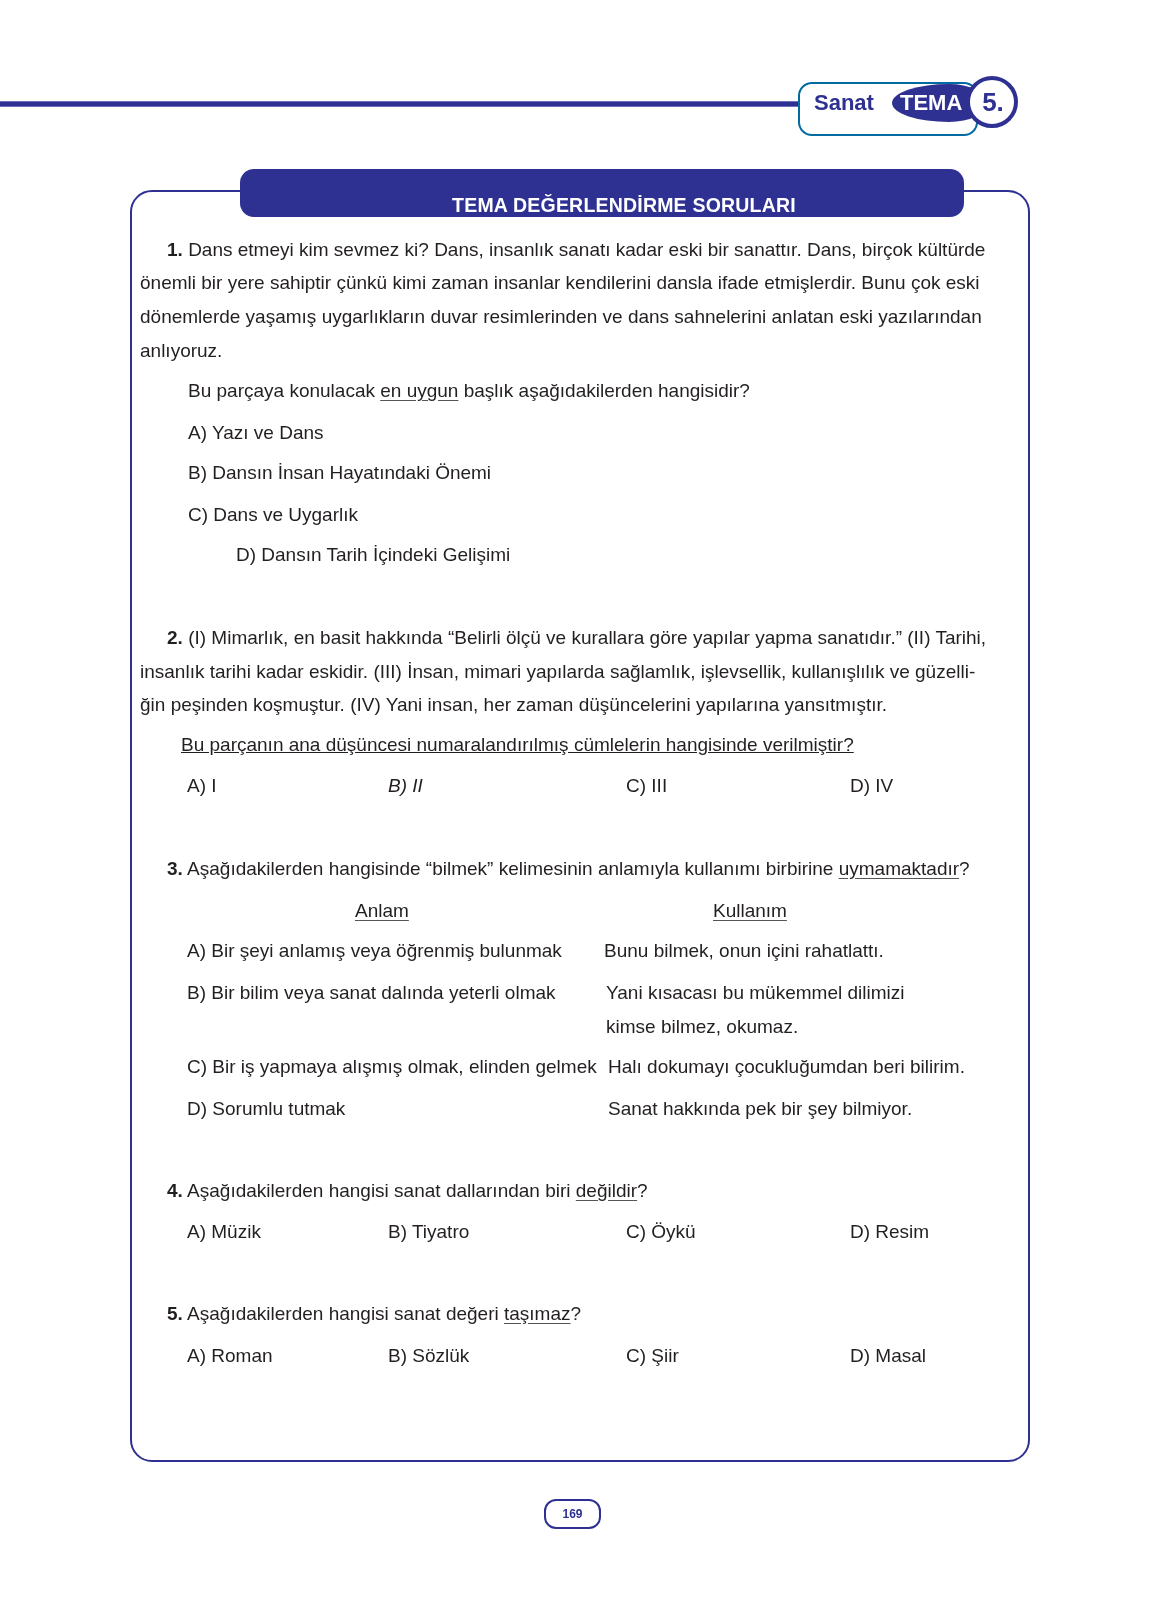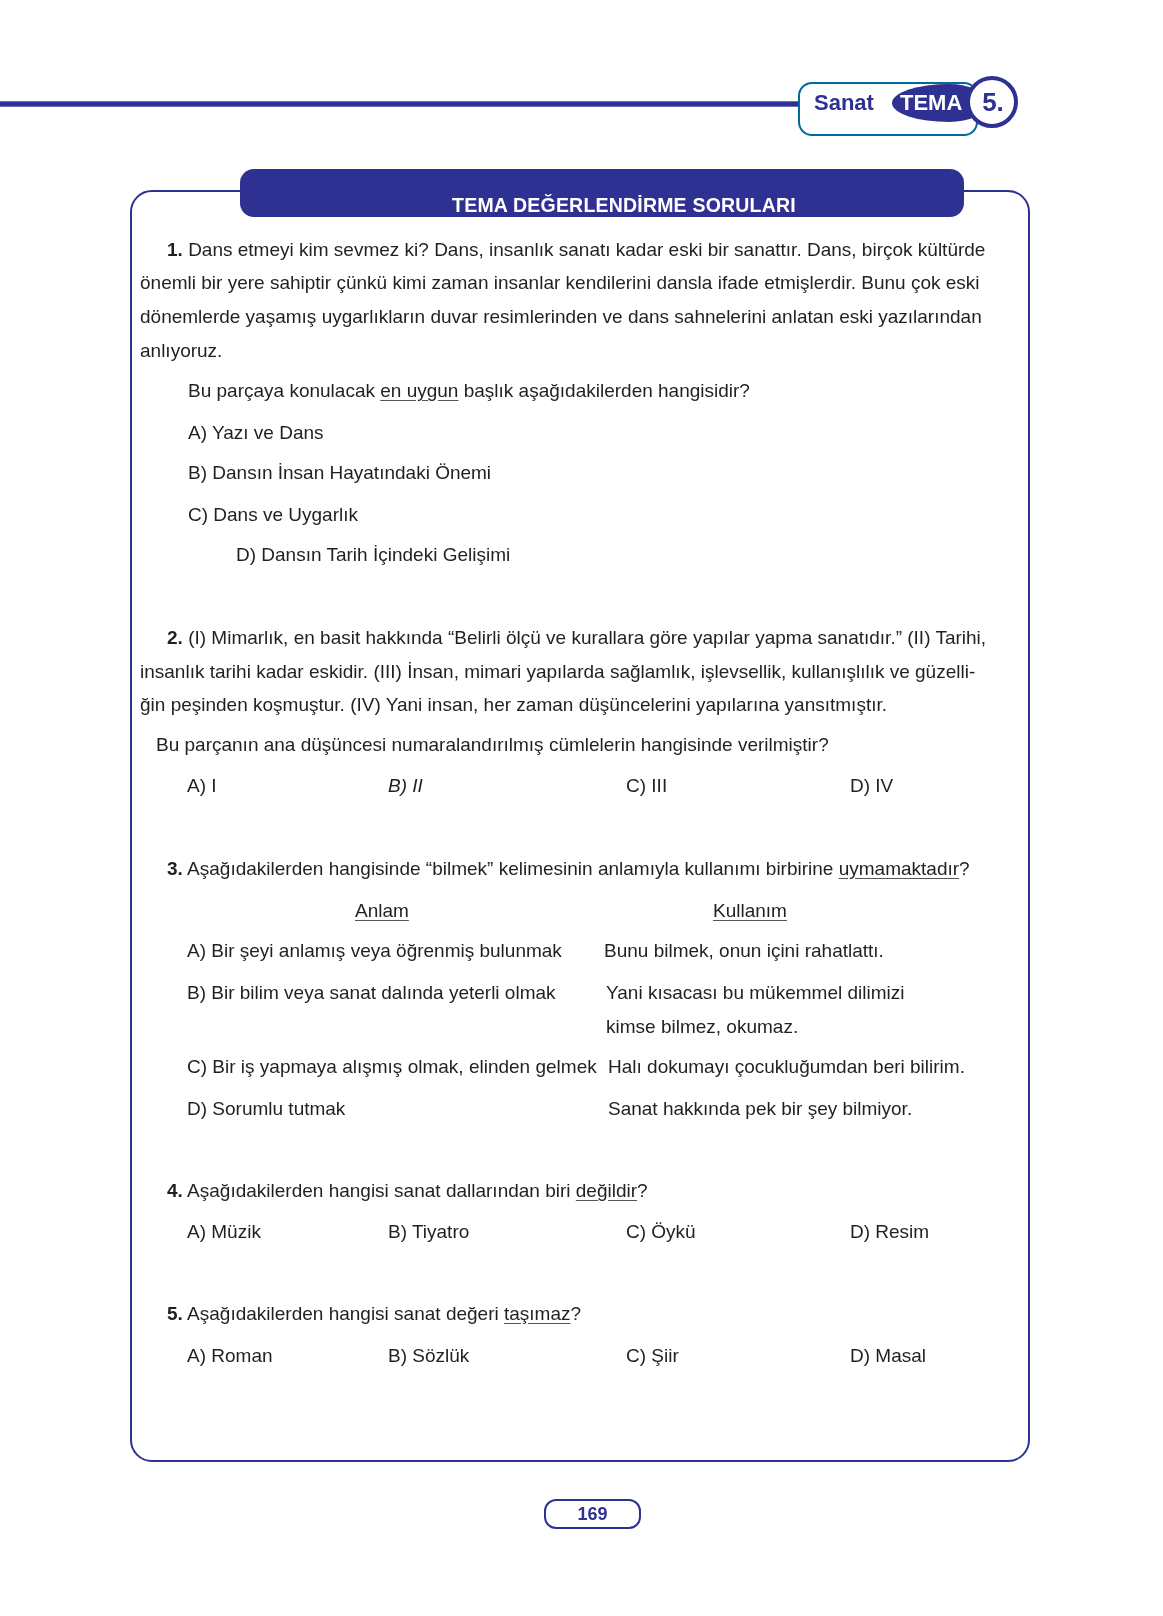--- a/index.html
+++ b/index.html
@@ -43,24 +43,24 @@
       display: flex; align-items: flex-end; justify-content: center; padding-left: 44px;
     }
     .section-banner span { color: #fff; font-weight: bold; font-size: 19.5px; letter-spacing: 0.2px; }
 
     .content { position: absolute; left: 140px; top: 236px; width: 880px; font-size: 19px; }
     .line { position: absolute; white-space: nowrap; line-height: 22px; }
     .qnum { font-weight: bold; }
     .u { text-decoration: underline; text-decoration-color: #555; text-underline-offset: 3px; }
 
     .page-num {
-      position: absolute; left: 544px; top: 1499px; width: 97px; height: 30px;
+      position: absolute; left: 544px; top: 1499px; width: 57px; height: 30px;
       border: 2px solid #2e3192; border-radius: 12px; box-sizing: border-box;
       display: flex; align-items: center; justify-content: center;
-      font-weight: bold; font-size: 18px; color: #2e3192;
+      font-weight: bold; font-size: 12px; color: #2e3192;
     }
   </style>
 </head>
 <body>
 
 <div class="top-rule"></div>
 <div class="theme-tab">
   <span class="subject">Sanat</span>
 </div>
 <div class="theme-pill">
@@ -94,21 +94,21 @@
     <div class="line" style="left:48px; top:308px;margin-left:48px;">D) Dansın Tarih İçindeki Gelişimi</div>
   </div>
 
   <div>
     <div class="line" style="left:27px; top:391px;">
       <span class="qnum">2.</span>
       <span>(I) Mimarlık, en basit hakkında “Belirli ölçü ve kurallara göre yapılar yapma sanatıdır.” (II) Tarihi,</span>
     </div>
     <div class="line" style="left:0; top:425px;">insanlık tarihi kadar eskidir. (III) İnsan, mimari yapılarda sağlamlık, işlevsellik, kullanışlılık ve güzelli-</div>
     <div class="line" style="left:0; top:458px;">ğin peşinden koşmuştur. (IV) Yani insan, her zaman düşüncelerini yapılarına yansıtmıştır.</div>
-    <div class="line" style="left:16px; top:498px;">Bu parçanın ana düşüncesi numaralandırılmış cümlelerin hangisinde verilmiştir?</div>
+    <div class="line" style="left:41px; top:498px;text-decoration:underline;">Bu parçanın ana düşüncesi numaralandırılmış cümlelerin hangisinde verilmiştir?</div>
     <div class="line" style="left:47px; top:539px;">A) I</div>
     <div class="line" style="left:248px; top:539px;font-style:italic;">B) II</div>
     <div class="line" style="left:486px; top:539px;">C) III</div>
     <div class="line" style="left:710px; top:539px;">D) IV</div>
   </div>
 
   <div>
     <div class="line" style="left:27px; top:622px;">
       <span class="qnum">3.</span>
       <span>Aşağıdakilerden hangisinde “bilmek” kelimesinin anlamıyla kullanımı birbirine </span><span class="u">uymamaktadır</span><span>?</span>

